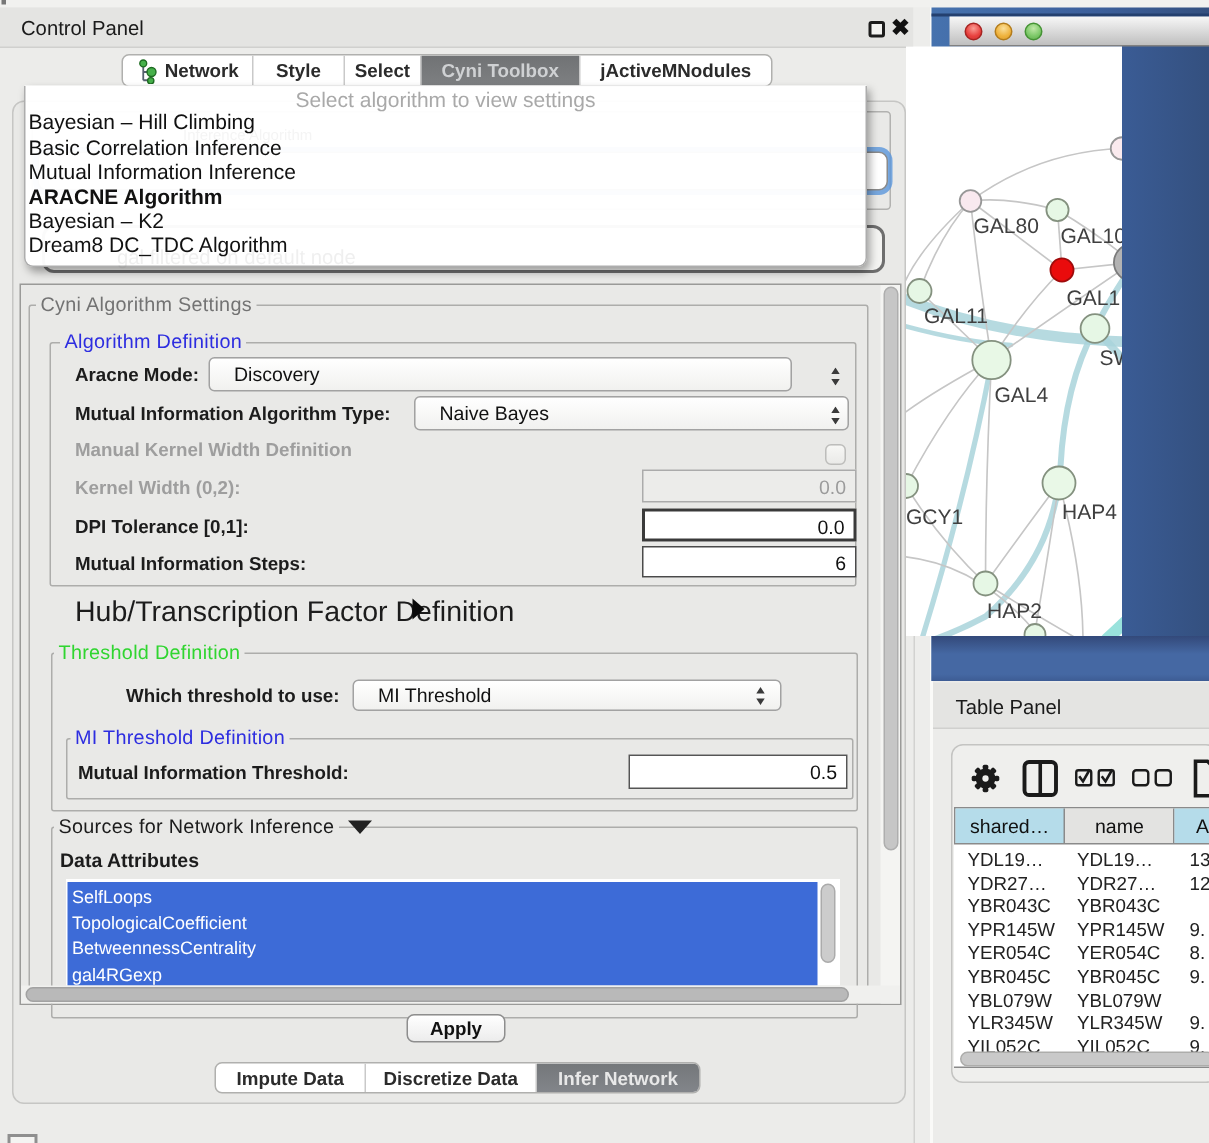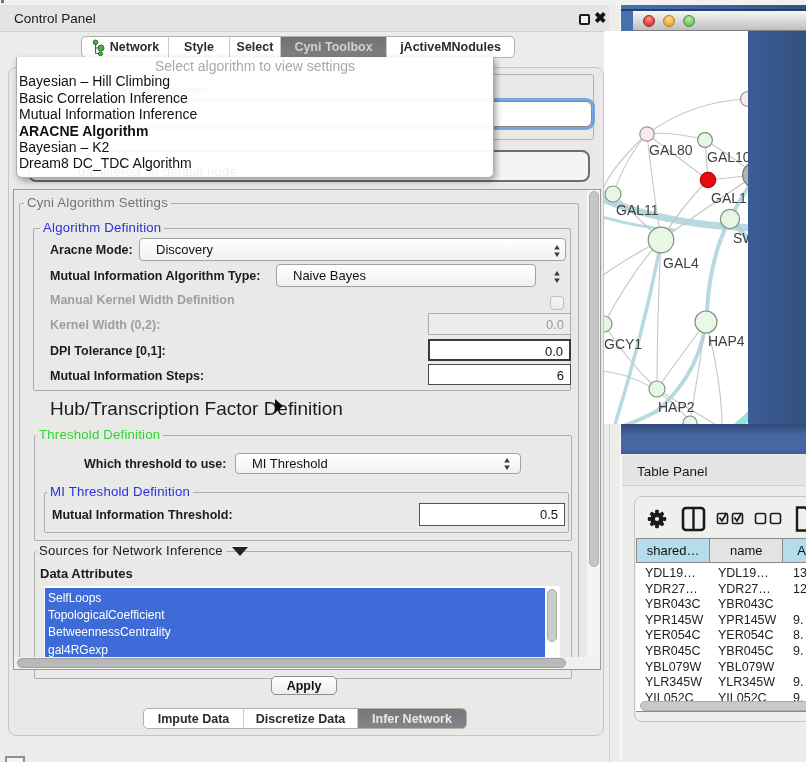--- a/index.html
+++ b/index.html
@@ -55,26 +55,26 @@
 
 <div id="sp" class="abs" style="left:0;top:0;width:806px;height:762px;pointer-events:none">
 
 <div class="grp" style="left:19px;top:203px;width:560px;height:460px"></div>
 <div class="gt" style="left:24px;top:196px;color:#737373">Cyni Algorithm Settings</div>
 
 <div class="grp" style="left:33px;top:228px;width:538px;height:163px"></div>
 <div class="gt" style="left:40px;top:221px;color:#2d2de0">Algorithm Definition</div>
 
 <div class="lbl" style="left:50px;top:243px">Aracne Mode:</div>
-<div class="combo" style="left:139px;top:238px;width:427px;height:23px">Discovery</div>
+<div class="combo" style="left:139px;top:238px;width:389px;height:23px">Discovery</div>
 <svg class="abs" style="left:554px;top:245px" width="6" height="12" viewBox="0 0 6 12">
       <path d="M3,0 L5.8,4.4 H0.2 Z M3,12 L0.2,7.6 H5.8 Z" fill="#3a3a3a"></path>
     </svg>
 <div class="lbl" style="left:50px;top:269px">Mutual Information Algorithm Type:</div>
-<div class="combo" style="left:276px;top:264px;width:260px;height:23px">Naive Bayes</div>
+<div class="combo" style="left:276px;top:264px;width:290px;height:23px">Naive Bayes</div>
 <svg class="abs" style="left:554px;top:271px" width="6" height="12" viewBox="0 0 6 12">
       <path d="M3,0 L5.8,4.4 H0.2 Z M3,12 L0.2,7.6 H5.8 Z" fill="#3a3a3a"></path>
     </svg>
 <div class="lbl dis" style="left:50px;top:293px">Manual Kernel Width Definition</div>
 <div class="abs" style="left:550px;top:296px;width:14px;height:14px;background:linear-gradient(#f7f7f5,#eaeae8);border:1px solid #bdbdbb;border-radius:4px"></div>
 <div class="lbl dis" style="left:50px;top:318px">Kernel Width (0,2):</div>
 <div class="fld" style="left:428px;top:313px;width:143px;height:22px;background:#ececea;border:1px solid #ababab;color:#9b9b9b">0.0</div>
 <div class="lbl" style="left:50px;top:344px">DPI Tolerance [0,1]:</div>
 <div class="fld" style="left:428px;top:339px;width:143px;height:22px;border:2px solid #3a3a3a">0.0</div>
 <div class="lbl" style="left:50px;top:369px">Mutual Information Steps:</div>
@@ -113,21 +113,21 @@
 <div class="abs" style="left:271px;top:676px;width:66px;height:19px;background:linear-gradient(#ffffff,#ececec);border:1px solid #8e8e8e;border-radius:5px;text-align:center;font-size:12.5px;font-weight:bold;color:#111;padding-top:2px">Apply</div>
 
 <div class="seg" style="left:143px;top:708px;width:324px;height:21px">
   <div style="width:100px">Impute Data</div>
   <div style="width:114px">Discretize Data</div>
   <div style="width:108px;background:linear-gradient(#74777a,#82858a);color:#e8e8e8">Infer Network</div>
 </div>
 
 <div class="abs" style="left:5px;top:756px;width:20px;height:14px;background:#f4f4f2;border:2px solid #8f8f8f"></div>
 
-<div class="abs" style="left:16px;top:57px;width:478px;height:121px;background:rgba(255,255,255,.97);border:1px solid #adadad;border-top:none;border-radius:0 0 6px 6px;box-shadow:2px 3px 6px rgba(0,0,0,.35);z-index:10;font-size:14px;color:#111">
+<div class="abs" style="left:16px;top:57px;width:562px;height:121px;background:rgba(255,255,255,.97);border:1px solid #adadad;border-top:none;border-radius:0 0 6px 6px;box-shadow:2px 3px 6px rgba(0,0,0,.35);z-index:10;font-size:14px;color:#111">
   <div style="height:16.4px;text-align:center;color:#a9a9a9;padding-top:1px">Select algorithm to view settings</div>
   <div style="height:16.4px;padding-left:2px">Bayesian – Hill Climbing</div>
   <div style="height:16.4px;padding-left:2px">Basic Correlation Inference</div>
   <div style="height:16.4px;padding-left:2px">Mutual Information Inference</div>
   <div style="height:16.4px;padding-left:2px;font-weight:bold">ARACNE Algorithm</div>
   <div style="height:16.4px;padding-left:2px">Bayesian – K2</div>
   <div style="height:16.4px;padding-left:2px">Dream8 DC_TDC Algorithm</div>
 </div>
 <div class="abs" style="left:78px;top:164px;z-index:11;font-size:13.5px;color:rgba(110,110,110,.11);white-space:nowrap">gal filtered on default node</div>
 <div class="abs" style="left:122px;top:85px;z-index:11;font-size:10px;color:rgba(120,120,120,.08);white-space:nowrap">Inference Algorithm</div>

